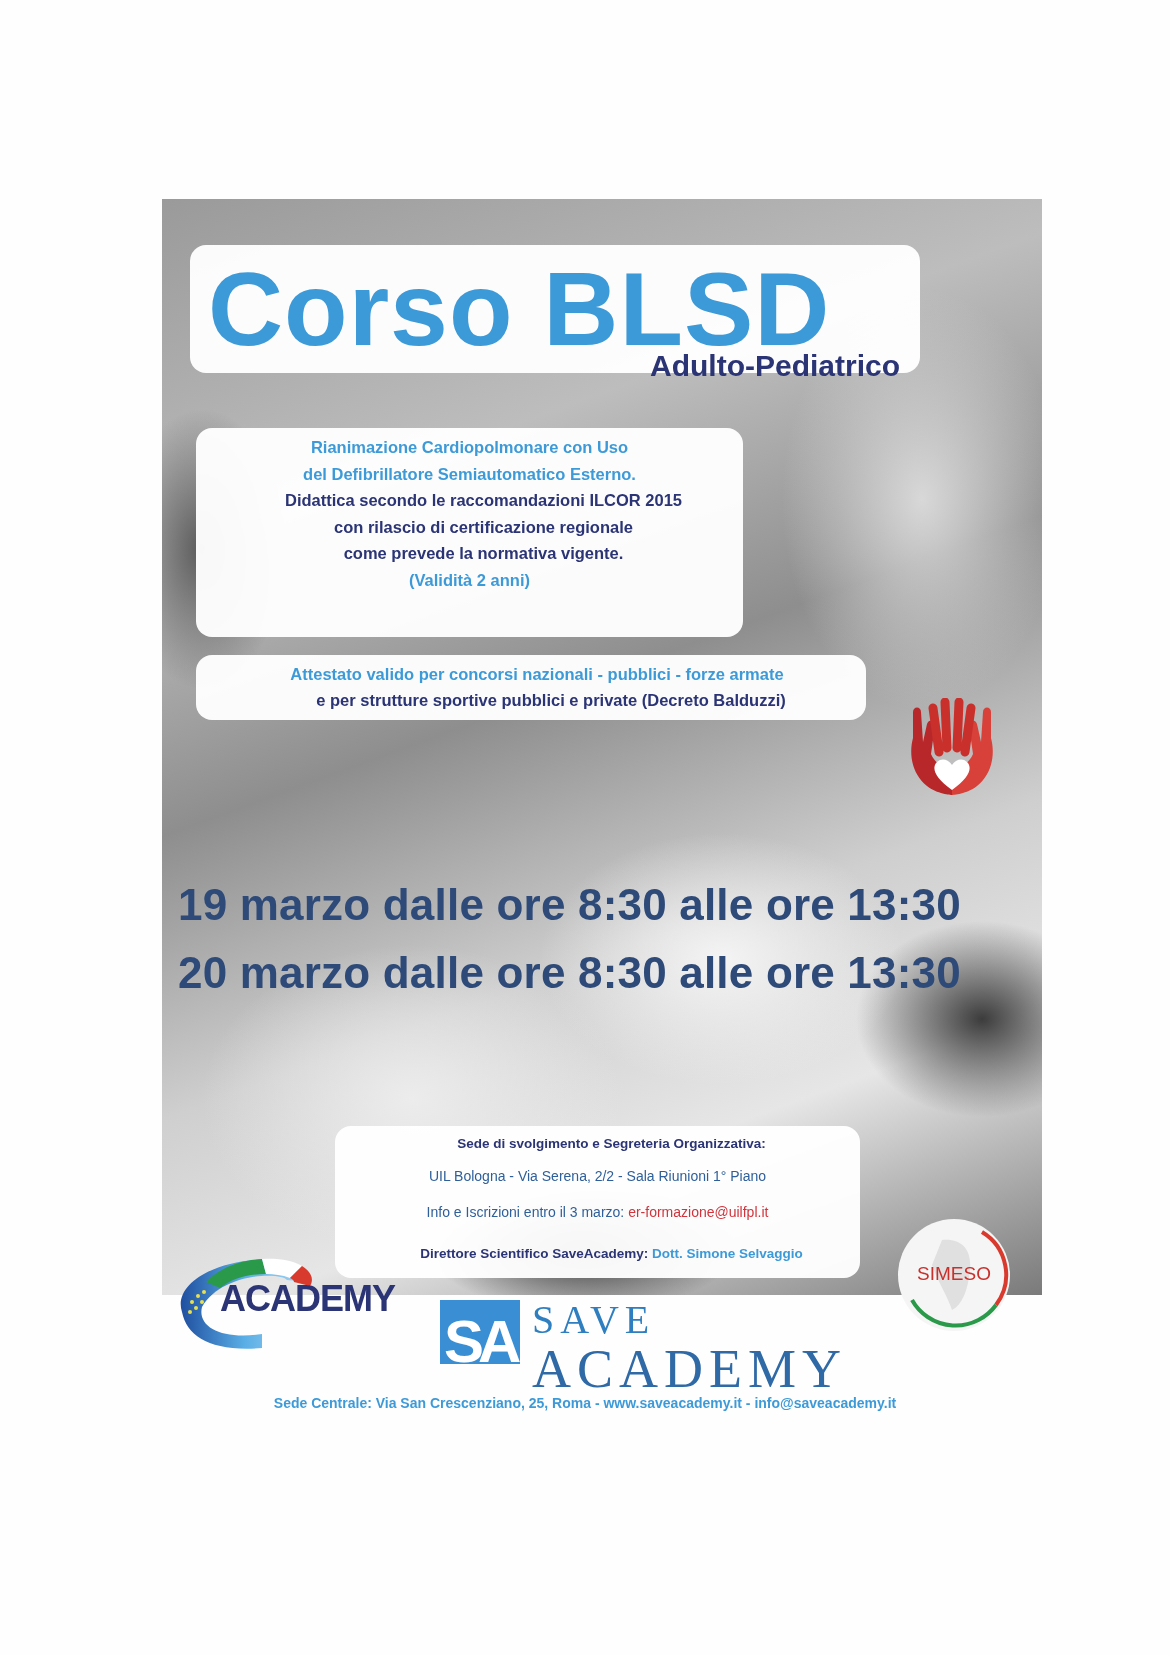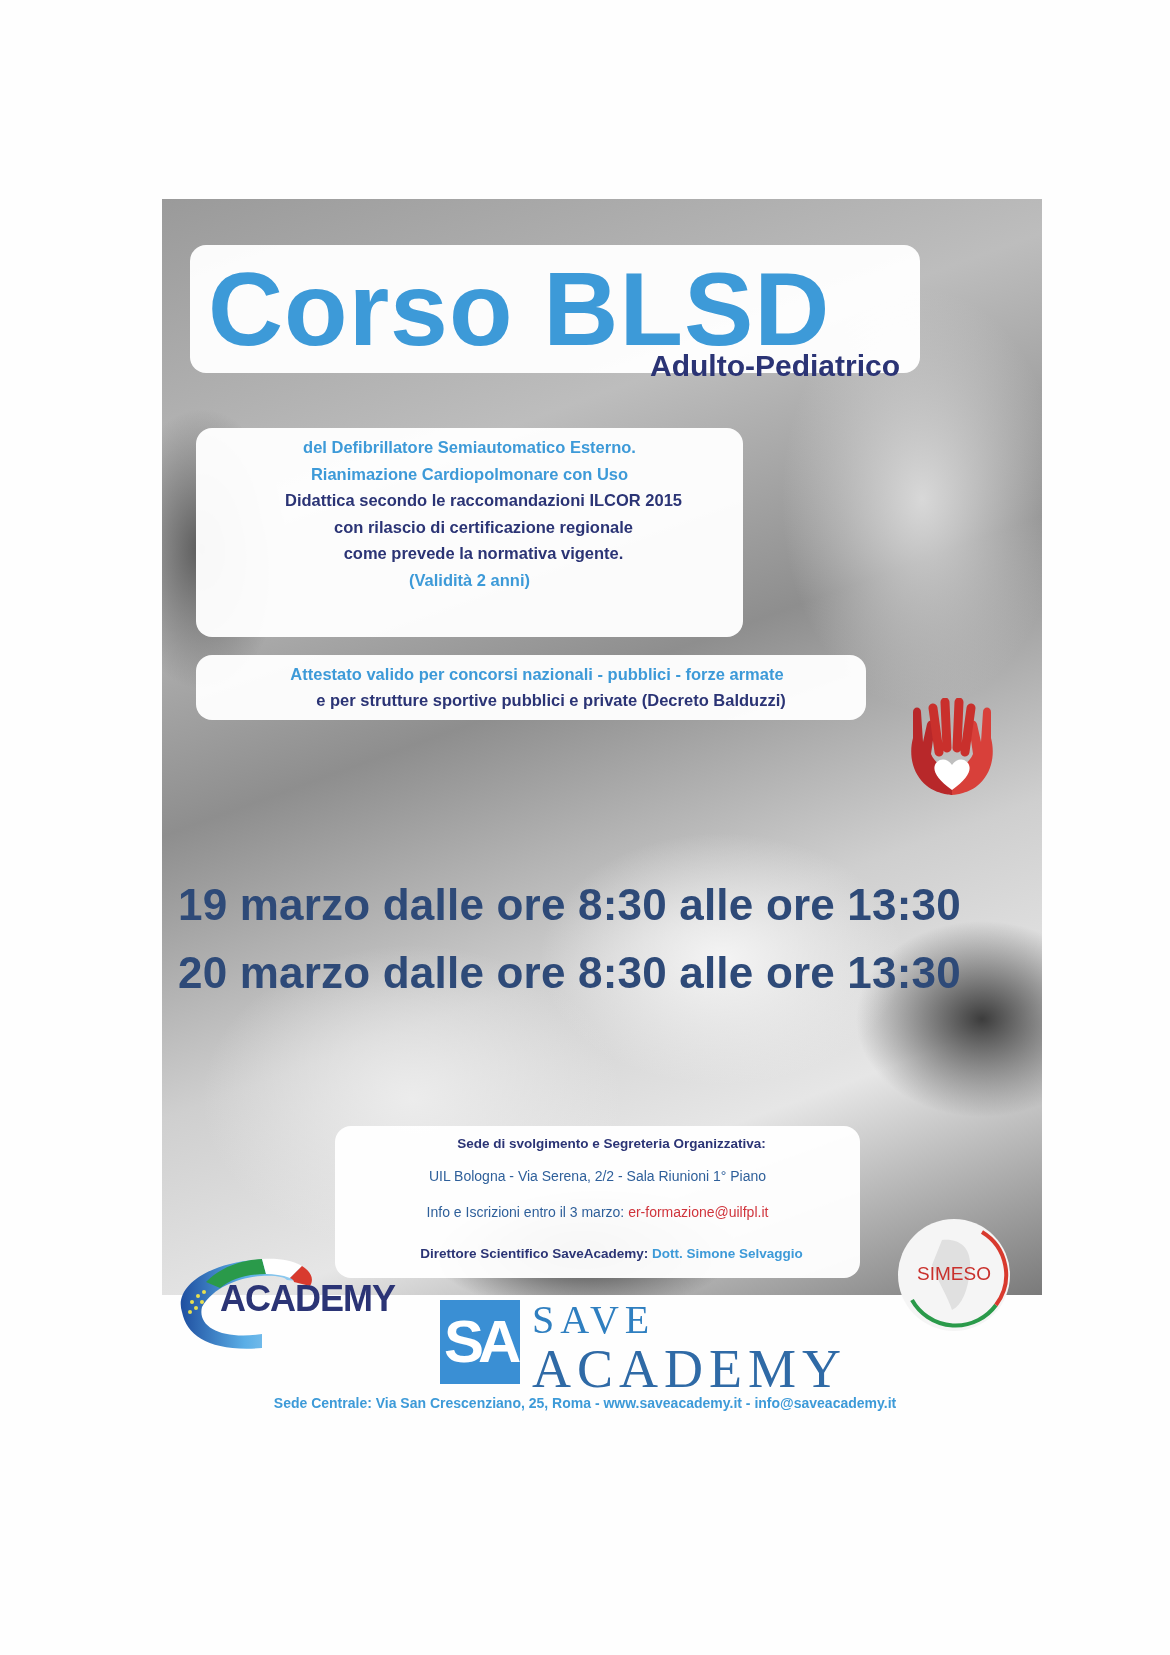--- a/index.html
+++ b/index.html
@@ -25,40 +25,40 @@
   .dates{position:absolute;left:178px;width:850px;font-family:"Liberation Sans",sans-serif;font-size:44px;color:#2e4a78;font-weight:bold;letter-spacing:0.2px;white-space:nowrap;}
   .date1{top:880px;}
   .date2{top:948px;}
   .sede-box{left:335px;top:1126px;width:525px;height:152px;text-align:center;font-family:"Liberation Sans",sans-serif;font-size:14px;}
   .sede-box .row{position:absolute;left:0;right:0;}
   .hands{position:absolute;left:905px;top:698px;width:94px;height:98px;}
   .uilfpl{position:absolute;left:162px;top:1252px;width:200px;height:100px;}
   .uilfpl-text{position:absolute;left:58px;top:26px;font-family:"Liberation Sans",sans-serif;font-weight:bold;font-size:36px;color:#2b3475;letter-spacing:-1px;}
   .simeso{position:absolute;left:892px;top:1210px;width:125px;height:130px;}
   .sa-logo{position:absolute;left:440px;top:1300px;width:330px;height:86px;}
-  .sa-mark{position:absolute;left:0;top:0;width:80px;height:84px;background:#3a8fd4;}
+  .sa-mark{position:absolute;left:0;top:0;width:80px;height:64px;background:#3a8fd4;}
   .sa-mark span{position:absolute;color:#fff;font-family:"Liberation Sans",sans-serif;font-weight:bold;font-size:60px;line-height:84px;letter-spacing:-6px;left:4px;top:0;}
   .sa-word{position:absolute;left:92px;font-family:"Liberation Serif",serif;color:#2f7fc0;letter-spacing:6px;}
   .sa-word1{top:-4px;font-size:40px;}
   .sa-word2{top:38px;font-size:54px;color:#2f6aa6;}
   .footer{position:absolute;left:0;width:1170px;top:1395px;text-align:center;font-family:"Liberation Sans",sans-serif;font-weight:bold;font-size:14px;color:#3d9ad8;}
 </style>
 </head>
 <body>
 
 <div class="photo"></div>
 
 <div class="box title-box">
   <div class="title">Corso BLSD</div>
   <div class="subtitle">Adulto-Pediatrico</div>
 </div>
 
 <div class="box info-box">
+  <div class="blue">Rianimazione Cardiopolmonare con Uso</div>
   <div class="blue">del Defibrillatore Semiautomatico Esterno.</div>
-  <div class="blue">Rianimazione Cardiopolmonare con Uso</div>
   <div class="navy">Didattica secondo le raccomandazioni ILCOR 2015</div>
   <div class="navy">con rilascio di certificazione regionale</div>
   <div class="navy">come prevede la normativa vigente.</div>
   <div class="blue">(Validità 2 anni)</div>
 </div>
 
 <div class="box attest-box">
   <div class="blue">Attestato valido per concorsi nazionali - pubblici - forze armate</div>
   <div class="navy">e per strutture sportive pubblici e private (Decreto Balduzzi)</div>
 </div>

